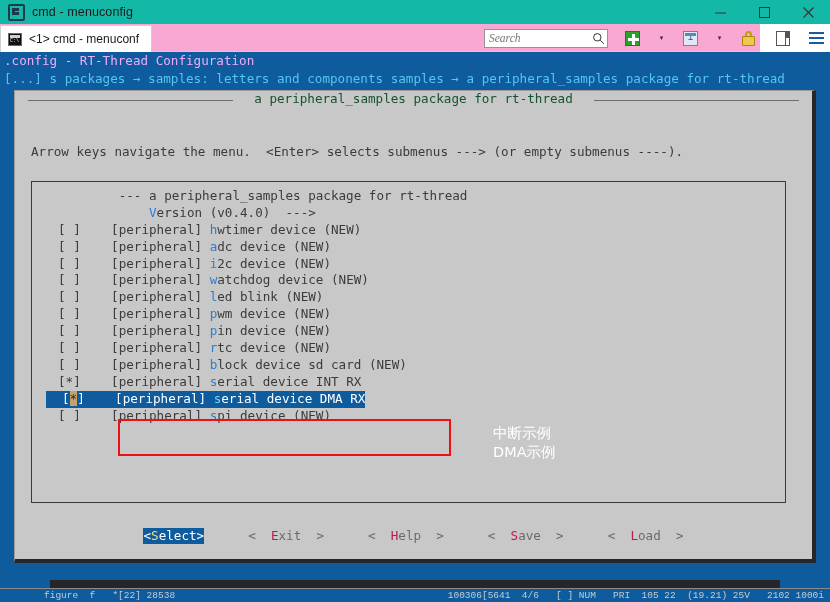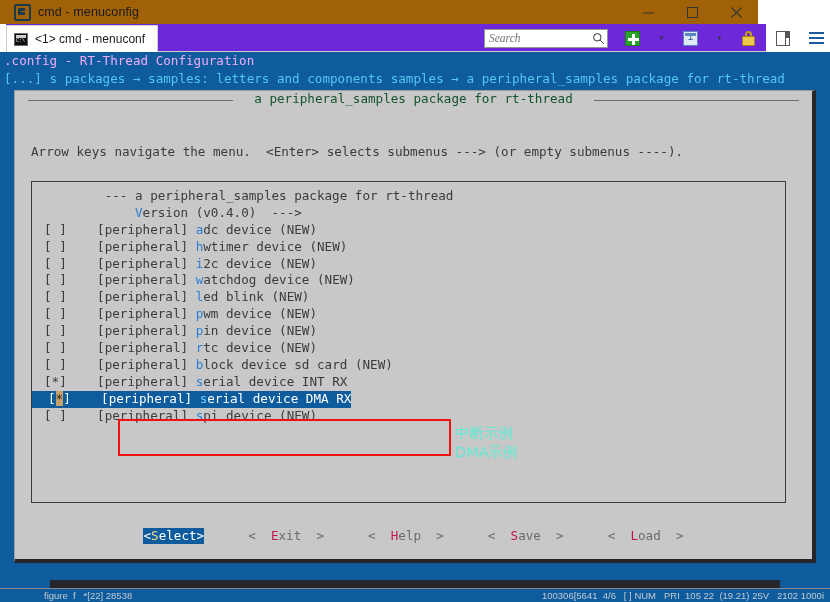--- a/index.html
+++ b/index.html
@@ -6,22 +6,22 @@
   html, body {
     width: 830px; height: 602px;
     overflow: hidden;
     background: #ffffff;
     font-family: "Liberation Sans", sans-serif;
   }
   #app { position: relative; width: 830px; height: 602px; background:#fff; }
 
   
   .titlebar {
-    position: absolute; left:0; top:0; width:758px; height:24px;
-    background:#a16207; display:flex; align-items:center;padding-left:6px;
+    position: absolute; left:0; top:0; width:830px; height:24px;
+    background:#14b8a6; display:flex; align-items:center;
   }
   .tb-icon {
     width:17px; height:17px; margin-left:8px; margin-right:7px;
     position:relative; flex:none;
   }
   .tb-icon .outer {
     position:absolute; inset:0; border:2px solid #1b3a4b; border-radius:2px;
   }
   .tb-icon .inner {
     position:absolute; left:4px; top:4px; width:7px; height:7px;
@@ -32,21 +32,21 @@
   .tb-controls { position:absolute; right:0; top:0; height:24px; display:flex; }
   .tb-btn {
     width:44px; height:24px; display:flex; align-items:center; justify-content:center;
     font-size:13px; color:#3a3a3a; background:transparent;
   }
   .tb-btn svg { display:block; }
 
   
   .tabstrip {
     position:absolute; left:0; top:24px; width:760px; height:28px;
-    background:#6d28d9; border-bottom:1px solid #cfcfcf;margin-left:6px;
+    background:#f9a8d4; border-bottom:1px solid #cfcfcf;
   }
   .tab {
     position:absolute; left:0; top:1px; height:27px;
     padding:0 12px 0 7px; display:flex; align-items:center; gap:7px;
     border:1px solid #cfcfcf; border-bottom:none; background:#ffffff;
     font-size:12px; color:#1b1b1b;
   }
   .tab-ico {
     width:14px; height:13px; background:#101010; border:1px solid #6a6a6a;
     position:relative; flex:none;
@@ -131,21 +131,21 @@
   .help {
     position:absolute; left:16px; top:20px; right:10px;
     color:#3b3b3b; white-space:pre;
   }
   .help div { height:16.3px; }
 
   .listbox {
     position:absolute; left:16px; top:90px; width:755px; height:322px;
     background:#c8c8c8; border:1px solid #3a3a3a;
   }
-  .rows { position:absolute; left:0; top:6px; right:0; }
+  .rows { position:absolute; left:14px; top:6px; right:0; }
   .row { height:16.9px; white-space:pre; color:#3b3b3b; padding-left:12px; }
   .row .hk { color:#2a7fd4; }
   .row.header { color:#3b3b3b; }
   .row.sel {
     background:#0e5c9e; color:#ffffff; display:inline-block;
     padding-left:16px; padding-right:0;
   }
   .row.sel .hk { color:#6fd0ff; }
   .row-wrap.selwrap { position:relative; }
   .cursorblk { background:#c8a06a; color:#2b2b2b; }
@@ -159,37 +159,37 @@
   .btn .hk { color:#c0174a; }
   .btn.active { background:#0e5c9e; color:#ffffff; padding:0 0px; }
   .btn.active .hk { color:#f2d98b; }
 
   
   .redbox {
     position:absolute; left:118px; top:367px; width:333px; height:37px;
     border:2.5px solid #ee1111; pointer-events:none;
   }
   .redtxt {
-    position:absolute; color:#5eead4; font-family:"DejaVu Sans","Liberation Sans",sans-serif;
-    font-size:14.5px; line-height:18px; white-space:pre;
+    position:absolute; color:#ffffff; font-family:"DejaVu Sans","Liberation Sans",sans-serif;
+    font-size:14.5px; line-height:18px; white-space:pre;margin-left:38px;
   }
   .redtxt.a { left:455px; top:372px; }
   .redtxt.b { left:455px; top:391px; }
 
   
   .bottomstrip {
     position:absolute; left:0; top:580px; width:830px; height:22px;
     background:#0e5c9e; overflow:hidden;
   }
   .bs-dark {
     position:absolute; left:50px; top:0; width:730px; height:8px; background:#26262a;
   }
   .bs-rule { position:absolute; left:0; top:8px; width:830px; height:1px; background:#8a8a8a; }
   .bs-text {
-    position:absolute; top:10px; font-family:Liberation Sans, sans-serif;
+    position:absolute; top:10px; font-family:Liberation Mono, monospace;
     font-size:9.5px; color:#d7d7d7; white-space:pre; opacity:.9;
   }
   .bs-text.l { left:44px; }
   .bs-text.r { right:6px; }
 </style>
 </head>
 <body>
 
 <div id="app">
 
@@ -277,24 +277,24 @@
         <div>Highlighted letters are hotkeys.  Pressing &lt;Y&gt; includes, &lt;N&gt; excludes, &lt;M&gt; modularizes</div>
         <div>features.  Press &lt;Esc&gt;&lt;Esc&gt; to exit, &lt;?&gt; for Help, &lt;/&gt; for Search.  Legend: [*] built-in  [ ]</div>
         <div>excluded  &lt;M&gt; module  &lt; &gt; module capable</div>
       </div>
 
       <div class="listbox">
         <div class="rows" id="rows">
             <div class="row header">        --- a peripheral_samples package for rt-thread</div>
             <div class="row">            <span class="hk">V</span>ersion&nbsp;(v0.4.0)&nbsp;&nbsp;---&gt;</div>
             <div class="row-wrap">
+              <div class="row">[&nbsp;]&nbsp;&nbsp;&nbsp;&nbsp;[peripheral]&nbsp;<span class="hk">h</span>wtimer&nbsp;device&nbsp;(NEW)</div>
+            </div>
+            <div class="row-wrap">
               <div class="row">[&nbsp;]&nbsp;&nbsp;&nbsp;&nbsp;[peripheral]&nbsp;<span class="hk">a</span>dc&nbsp;device&nbsp;(NEW)</div>
-            </div>
-            <div class="row-wrap">
-              <div class="row">[&nbsp;]&nbsp;&nbsp;&nbsp;&nbsp;[peripheral]&nbsp;<span class="hk">h</span>wtimer&nbsp;device&nbsp;(NEW)</div>
             </div>
             <div class="row-wrap">
               <div class="row">[&nbsp;]&nbsp;&nbsp;&nbsp;&nbsp;[peripheral]&nbsp;<span class="hk">i</span>2c&nbsp;device&nbsp;(NEW)</div>
             </div>
             <div class="row-wrap">
               <div class="row">[&nbsp;]&nbsp;&nbsp;&nbsp;&nbsp;[peripheral]&nbsp;<span class="hk">w</span>atchdog&nbsp;device&nbsp;(NEW)</div>
             </div>
             <div class="row-wrap">
               <div class="row">[&nbsp;]&nbsp;&nbsp;&nbsp;&nbsp;[peripheral]&nbsp;<span class="hk">l</span>ed&nbsp;blink&nbsp;(NEW)</div>
             </div>

